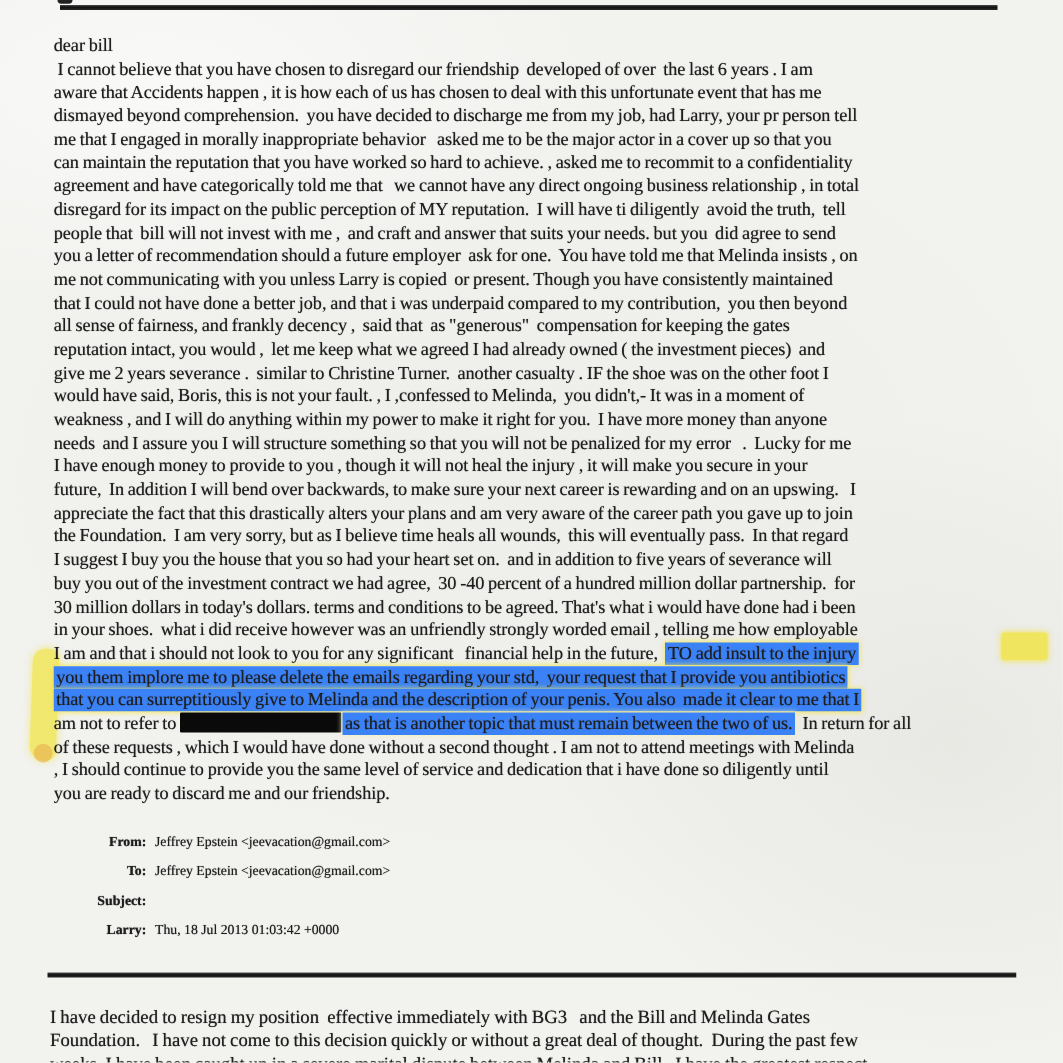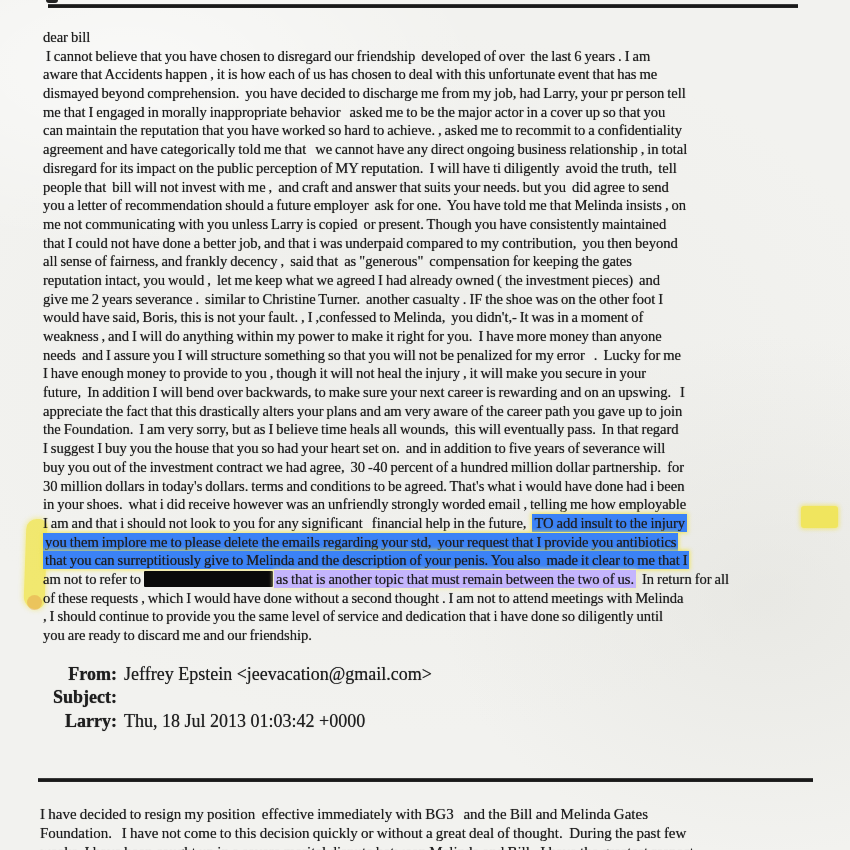--- a/index.html
+++ b/index.html
@@ -18,46 +18,47 @@
   #top-rule{left:48px;top:4px;width:750px;height:4px;}
   #mid-rule{left:38px;top:778px;width:775px;height:4px;}
   #top-artifact{position:absolute;left:46px;top:0;width:12px;height:3px;background:#222;border-radius:0 0 3px 3px;}
   .textblock{position:absolute;white-space:pre;}
   #body1{left:43px;top:28px;width:790px;font-size:14.6px;line-height:18.7px;letter-spacing:-0.05px;word-spacing:-0.6px;}
   #body2{left:40px;top:805px;width:790px;font-size:15px;line-height:19px;word-spacing:-0.5px;}
   .tl{height:18.7px;}
   #body2 .tl{height:19px;}
   .tl span{text-shadow:0 0 0.7px rgba(30,30,30,.7);}
   .hl1{background:#3b82f6;box-shadow:0 0 4px 1px rgba(241,229,79,.9);padding:1px 2px;}
-  .hl2{background:#c4b5fd;box-shadow:0 0 4px 1px rgba(244,238,170,.8);padding:1px 2px;text-align:center;}
+  .hl2{background:#3b82f6;box-shadow:0 0 4px 1px rgba(244,238,170,.8);padding:1px 2px;text-align:center;}
   .redact{display:inline-block;width:129px;height:16px;background:#0a0a0a;vertical-align:-3px;margin-right:1px;border-radius:1px;}
   #margin-streak{position:absolute;left:25px;top:519px;width:21px;height:90px;background:#f1e54f;opacity:.8;border-radius:12px 9px 10px 14px;transform:rotate(2deg);box-shadow:0 0 5px 1px rgba(241,229,79,.7);}
   #margin-streak-tip{position:absolute;left:27px;top:595px;width:15px;height:15px;background:#e59a45;opacity:.45;border-radius:50%;}
   #wrap-mark{position:absolute;left:801px;top:506px;width:37px;height:22px;background:#f1e54f;opacity:.9;border-radius:3px;box-shadow:0 0 4px 1px rgba(241,229,79,.8);}
-  #header-block{position:absolute;left:40px;top:663px;font-size:18px;line-height:23.4px;}
+  #header-block{position:absolute;left:40px;top:663px;font-size:11px;line-height:23.4px;}
   .hrow{height:23.4px;white-space:pre;}
   .hlabel{display:inline-block;width:77px;text-align:right;font-weight:bold;text-shadow:0 0 0.8px rgba(20,20,20,.8);}
   .hvalue{padding-left:7px;text-shadow:0 0 0.7px rgba(30,30,30,.7);}
 </style>
 </head>
 <body>
 
 <div id="page">
 
   <div id="top-artifact"></div>
   <div id="top-rule" class="rule"></div>
 
   <div id="margin-streak"></div>
   <div id="margin-streak-tip"></div>
   <div id="wrap-mark"></div>
 
   <div id="body1" class="textblock"><div class="tl"><span>dear bill</span></div><div class="tl"><span> I cannot believe that you have chosen to disregard our friendship  developed of over  the last 6 years . I am</span></div><div class="tl"><span>aware that Accidents happen , it is how each of us has chosen to deal with this unfortunate event that has me</span></div><div class="tl"><span>dismayed beyond comprehension.  you have decided to discharge me from my job, had Larry, your pr person tell</span></div><div class="tl"><span>me that I engaged in morally inappropriate behavior   asked me to be the major actor in a cover up so that you</span></div><div class="tl"><span>can maintain the reputation that you have worked so hard to achieve. , asked me to recommit to a confidentiality</span></div><div class="tl"><span>agreement and have categorically told me that   we cannot have any direct ongoing business relationship , in total</span></div><div class="tl"><span>disregard for its impact on the public perception of MY reputation.  I will have ti diligently  avoid the truth,  tell</span></div><div class="tl"><span>people that  bill will not invest with me ,  and craft and answer that suits your needs. but you  did agree to send</span></div><div class="tl"><span>you a letter of recommendation should a future employer  ask for one.  You have told me that Melinda insists , on</span></div><div class="tl"><span>me not communicating with you unless Larry is copied  or present. Though you have consistently maintained</span></div><div class="tl"><span>that I could not have done a better job, and that i was underpaid compared to my contribution,  you then beyond</span></div><div class="tl"><span>all sense of fairness, and frankly decency ,  said that  as "generous"  compensation for keeping the gates</span></div><div class="tl"><span>reputation intact, you would ,  let me keep what we agreed I had already owned ( the investment pieces)  and</span></div><div class="tl"><span>give me 2 years severance .  similar to Christine Turner.  another casualty . IF the shoe was on the other foot I</span></div><div class="tl"><span>would have said, Boris, this is not your fault. , I ,confessed to Melinda,  you didn't,- It was in a moment of</span></div><div class="tl"><span>weakness , and I will do anything within my power to make it right for you.  I have more money than anyone</span></div><div class="tl"><span>needs  and I assure you I will structure something so that you will not be penalized for my error   .  Lucky for me</span></div><div class="tl"><span>I have enough money to provide to you , though it will not heal the injury , it will make you secure in your</span></div><div class="tl"><span>future,  In addition I will bend over backwards, to make sure your next career is rewarding and on an upswing.   I</span></div><div class="tl"><span>appreciate the fact that this drastically alters your plans and am very aware of the career path you gave up to join</span></div><div class="tl"><span>the Foundation.  I am very sorry, but as I believe time heals all wounds,  this will eventually pass.  In that regard</span></div><div class="tl"><span>I suggest I buy you the house that you so had your heart set on.  and in addition to five years of severance will</span></div><div class="tl"><span>buy you out of the investment contract we had agree,  30 -40 percent of a hundred million dollar partnership.  for</span></div><div class="tl"><span>30 million dollars in today's dollars. terms and conditions to be agreed. That's what i would have done had i been</span></div><div class="tl"><span>in your shoes.  what i did receive however was an unfriendly strongly worded email , telling me how employable</span></div><div class="tl"><span>I am and that i should not look to you for any significant   financial help in the future,  </span><span class="hl1">TO add insult to the injury</span></div><div class="tl"><span class="hl1">you them implore me to please delete the emails regarding your std,  your request that I provide you antibiotics</span></div><div class="tl"><span class="hl1">that you can surreptitiously give to Melinda and the description of your penis. You also  made it clear to me that I</span></div><div class="tl"><span>am not to refer to </span><span class="redact"></span><span class="hl2">as that is another topic that must remain between the two of us.</span><span>  In return for all</span></div><div class="tl"><span>of these requests , which I would have done without a second thought . I am not to attend meetings with Melinda</span></div><div class="tl"><span>, I should continue to provide you the same level of service and dedication that i have done so diligently until</span></div><div class="tl"><span>you are ready to discard me and our friendship.</span></div></div>
 
   <div id="header-block">
     <div class="hrow"><span class="hlabel">From:</span><span class="hvalue">Jeffrey Epstein &lt;jeevacation@gmail.com&gt;</span></div>
+    <div class="hrow"><span class="hlabel">To:</span><span class="hvalue">Jeffrey Epstein &lt;jeevacation@gmail.com&gt;</span></div>
     <div class="hrow"><span class="hlabel">Subject:</span><span class="hvalue"></span></div>
     <div class="hrow"><span class="hlabel">Larry:</span><span class="hvalue">Thu, 18 Jul 2013 01:03:42 +0000</span></div>
   </div>
 
   <div id="mid-rule" class="rule"></div>
 
   <div id="body2" class="textblock"><div class="tl"><span>I have decided to resign my position  effective immediately with BG3   and the Bill and Melinda Gates</span></div><div class="tl"><span>Foundation.   I have not come to this decision quickly or without a great deal of thought.  During the past few</span></div><div class="tl"><span>weeks. I have been caught up in a severe marital dispute between Melinda and Bill.  I have the greatest respect</span></div></div>
 
 </div>
 

